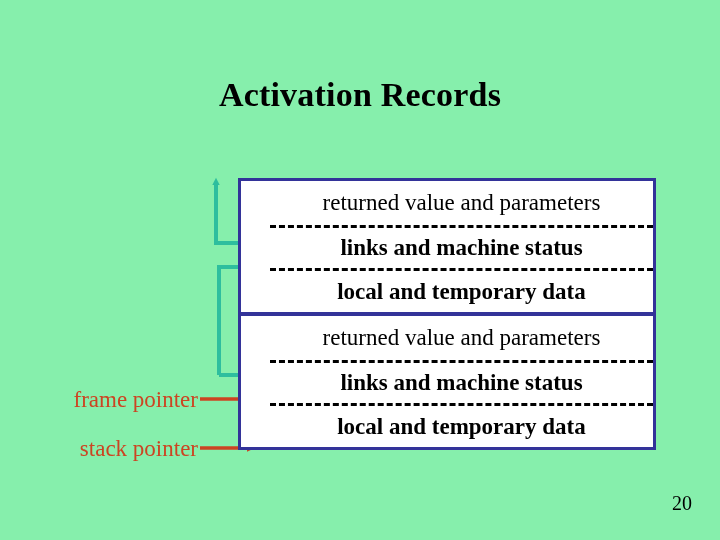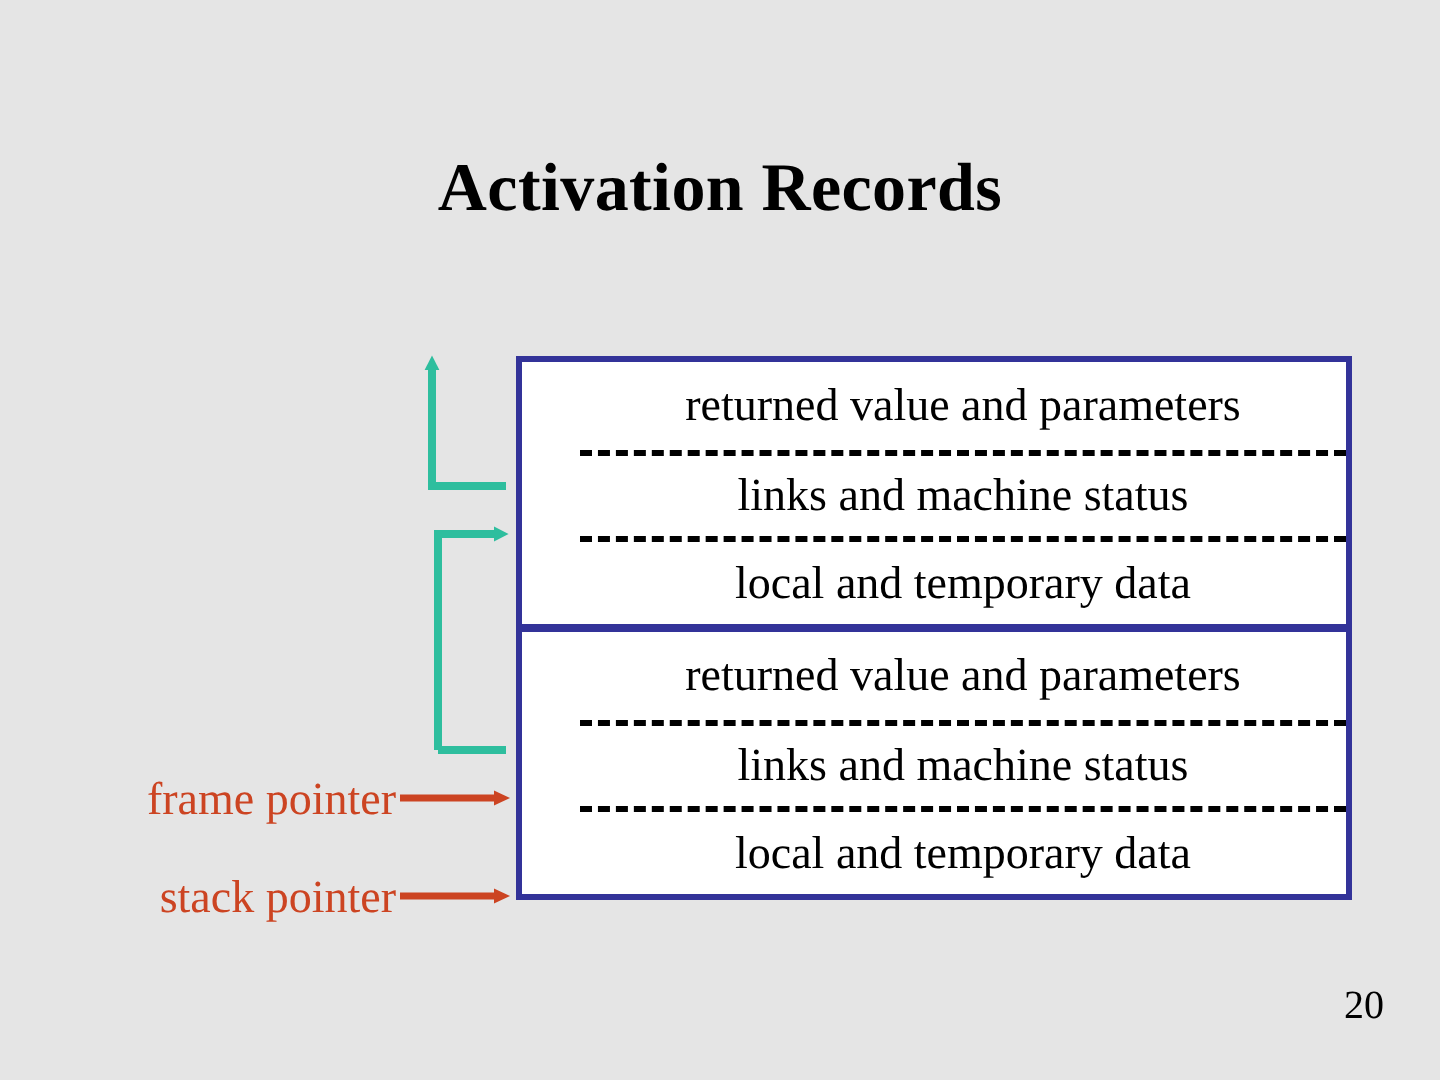--- a/index.html
+++ b/index.html
@@ -10,21 +10,21 @@
     width: 720px;
     height: 540px;
     background: #ffffff;
     font-family: "Liberation Serif", "DejaVu Serif", serif;
     overflow: hidden;
   }
   #slide {
     position: relative;
     width: 720px;
     height: 540px;
-    background: #e5e5e5;
+    background: #86efac;
   }
   #slide-title {
     position: absolute;
     left: 0;
     top: 76px;
     width: 720px;
     text-align: center;
     font-family: "Liberation Serif", "DejaVu Serif", serif;
     font-size: 34px;
     font-weight: bold;
@@ -34,21 +34,21 @@
   }
   #diagram {
     position: absolute;
     left: 0;
     top: 0;
     width: 720px;
     height: 540px;
   }
   .record-box {
     position: absolute;
-    left: 258px;
+    left: 238px;
     width: 418px;
     box-sizing: border-box;
     border: 3px solid #333399;
     background: #ffffff;
     padding-left: 29px;
   }
   #record-upper {
     top: 178px;
     height: 137px;
   }
@@ -64,20 +64,21 @@
     align-items: center;
     justify-content: center;
     font-family: "Liberation Serif", "DejaVu Serif", serif;
     font-size: 23px;
     color: #000000;
     white-space: nowrap;
     line-height: 1;
   }
   .record-row.divided {
     border-top: 3px dashed #000000;
+    font-weight: bold;
   }
   .ptr-label {
     position: absolute;
     font-family: "Liberation Serif", "DejaVu Serif", serif;
     font-size: 23px;
     color: #cc4422;
     white-space: nowrap;
     text-align: right;
   }
   #label-frame-pointer {

